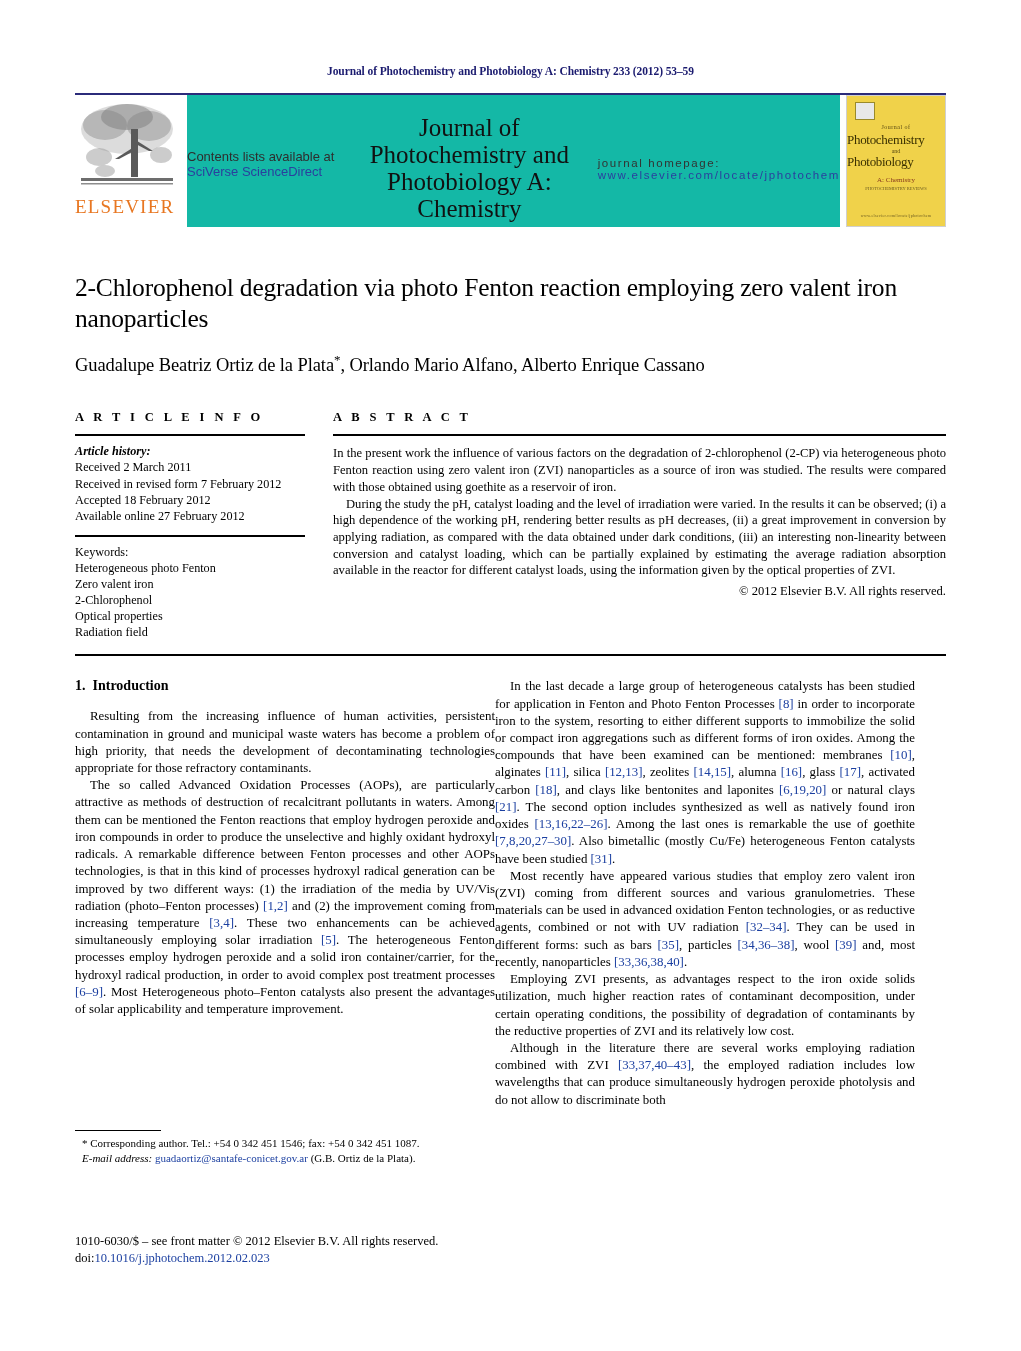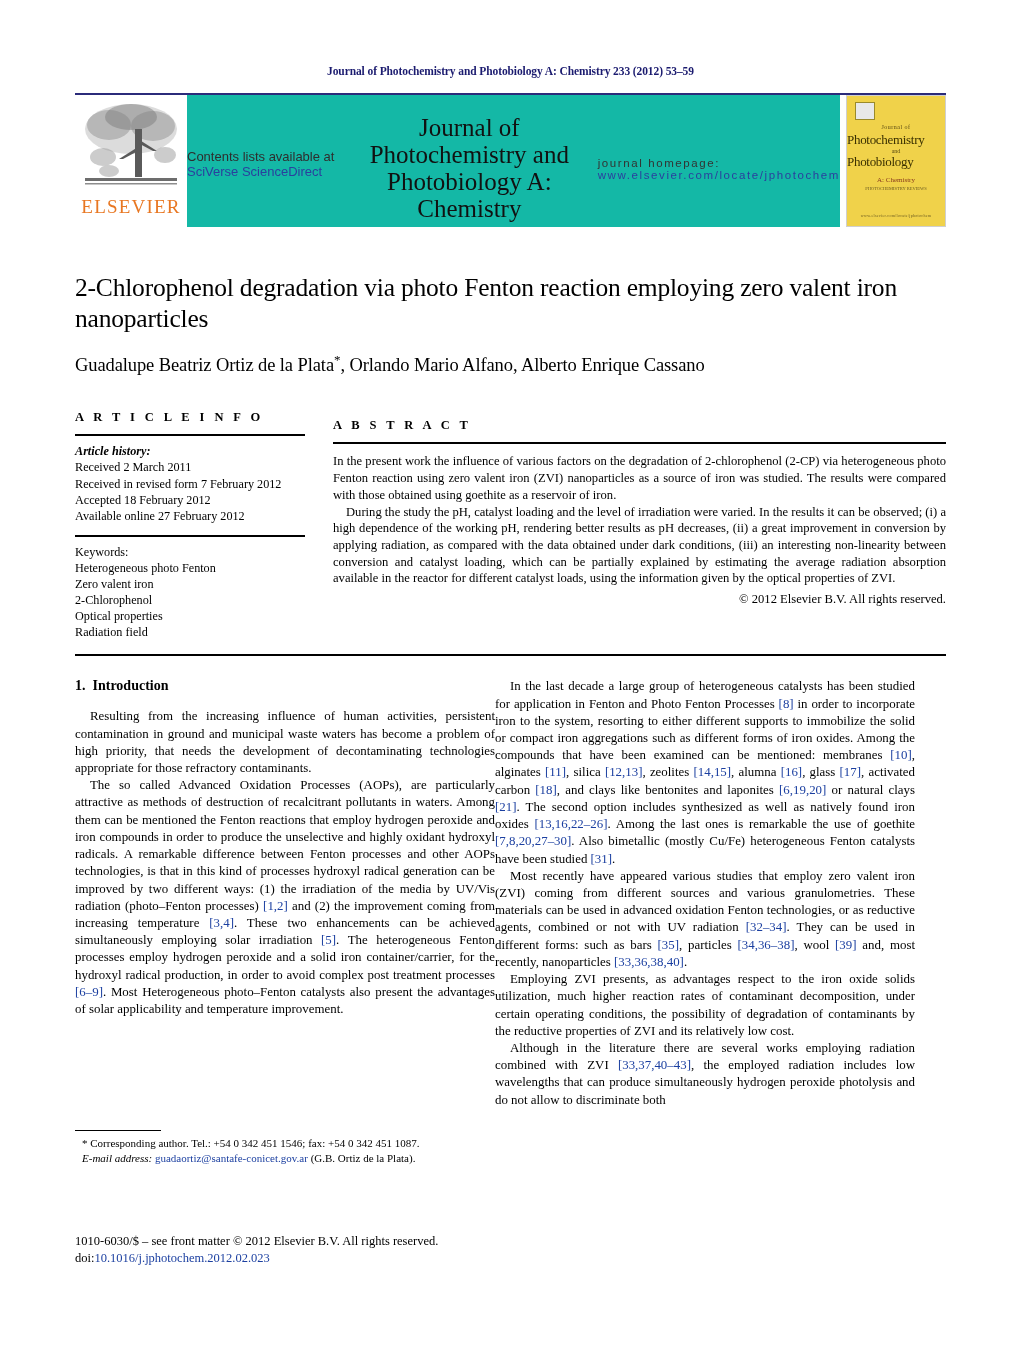--- a/index.html
+++ b/index.html
@@ -39,21 +39,20 @@
     border-top: 2px solid #2b2b7a;
     height: 132px;
     display: flex;
     align-items: stretch;
   }
   .elsevier-logo {
     width: 112px;
     flex: 0 0 112px;
     display: flex;
     flex-direction: column;
-    align-items: center;
     justify-content: flex-start;
     padding-top: 4px;
     box-sizing: border-box;
   }
   .tree-svg { display:block; }
   .elsevier-word {
     font-family: "Liberation Serif", serif;
     color: #E87722;
     font-size: 19px;
     letter-spacing: 1.2px;
@@ -153,21 +152,21 @@
     letter-spacing: -0.2px;
   }
 
   
   .info-abstract {
     margin-top: 34px;
     display: flex;
     gap: 28px;
   }
   .col-info { width: 230px; flex: 0 0 230px; }
-  .col-abs  { flex: 1 1 auto; margin-top: 8px; }
+  .col-abs  { flex: 1 1 auto; }
   .sec-head {
     font-family: "Liberation Serif", serif;
     font-weight: bold;
     font-size: 12.5px;
     letter-spacing: 3.4px;
   }
   .rule-top { border-top: 2px solid #000; margin-top: 9px; }
   .rule-mid { border-top: 2px solid #000; margin-top: 11px; }
   .info-body {
     font-size: 12.2px;

